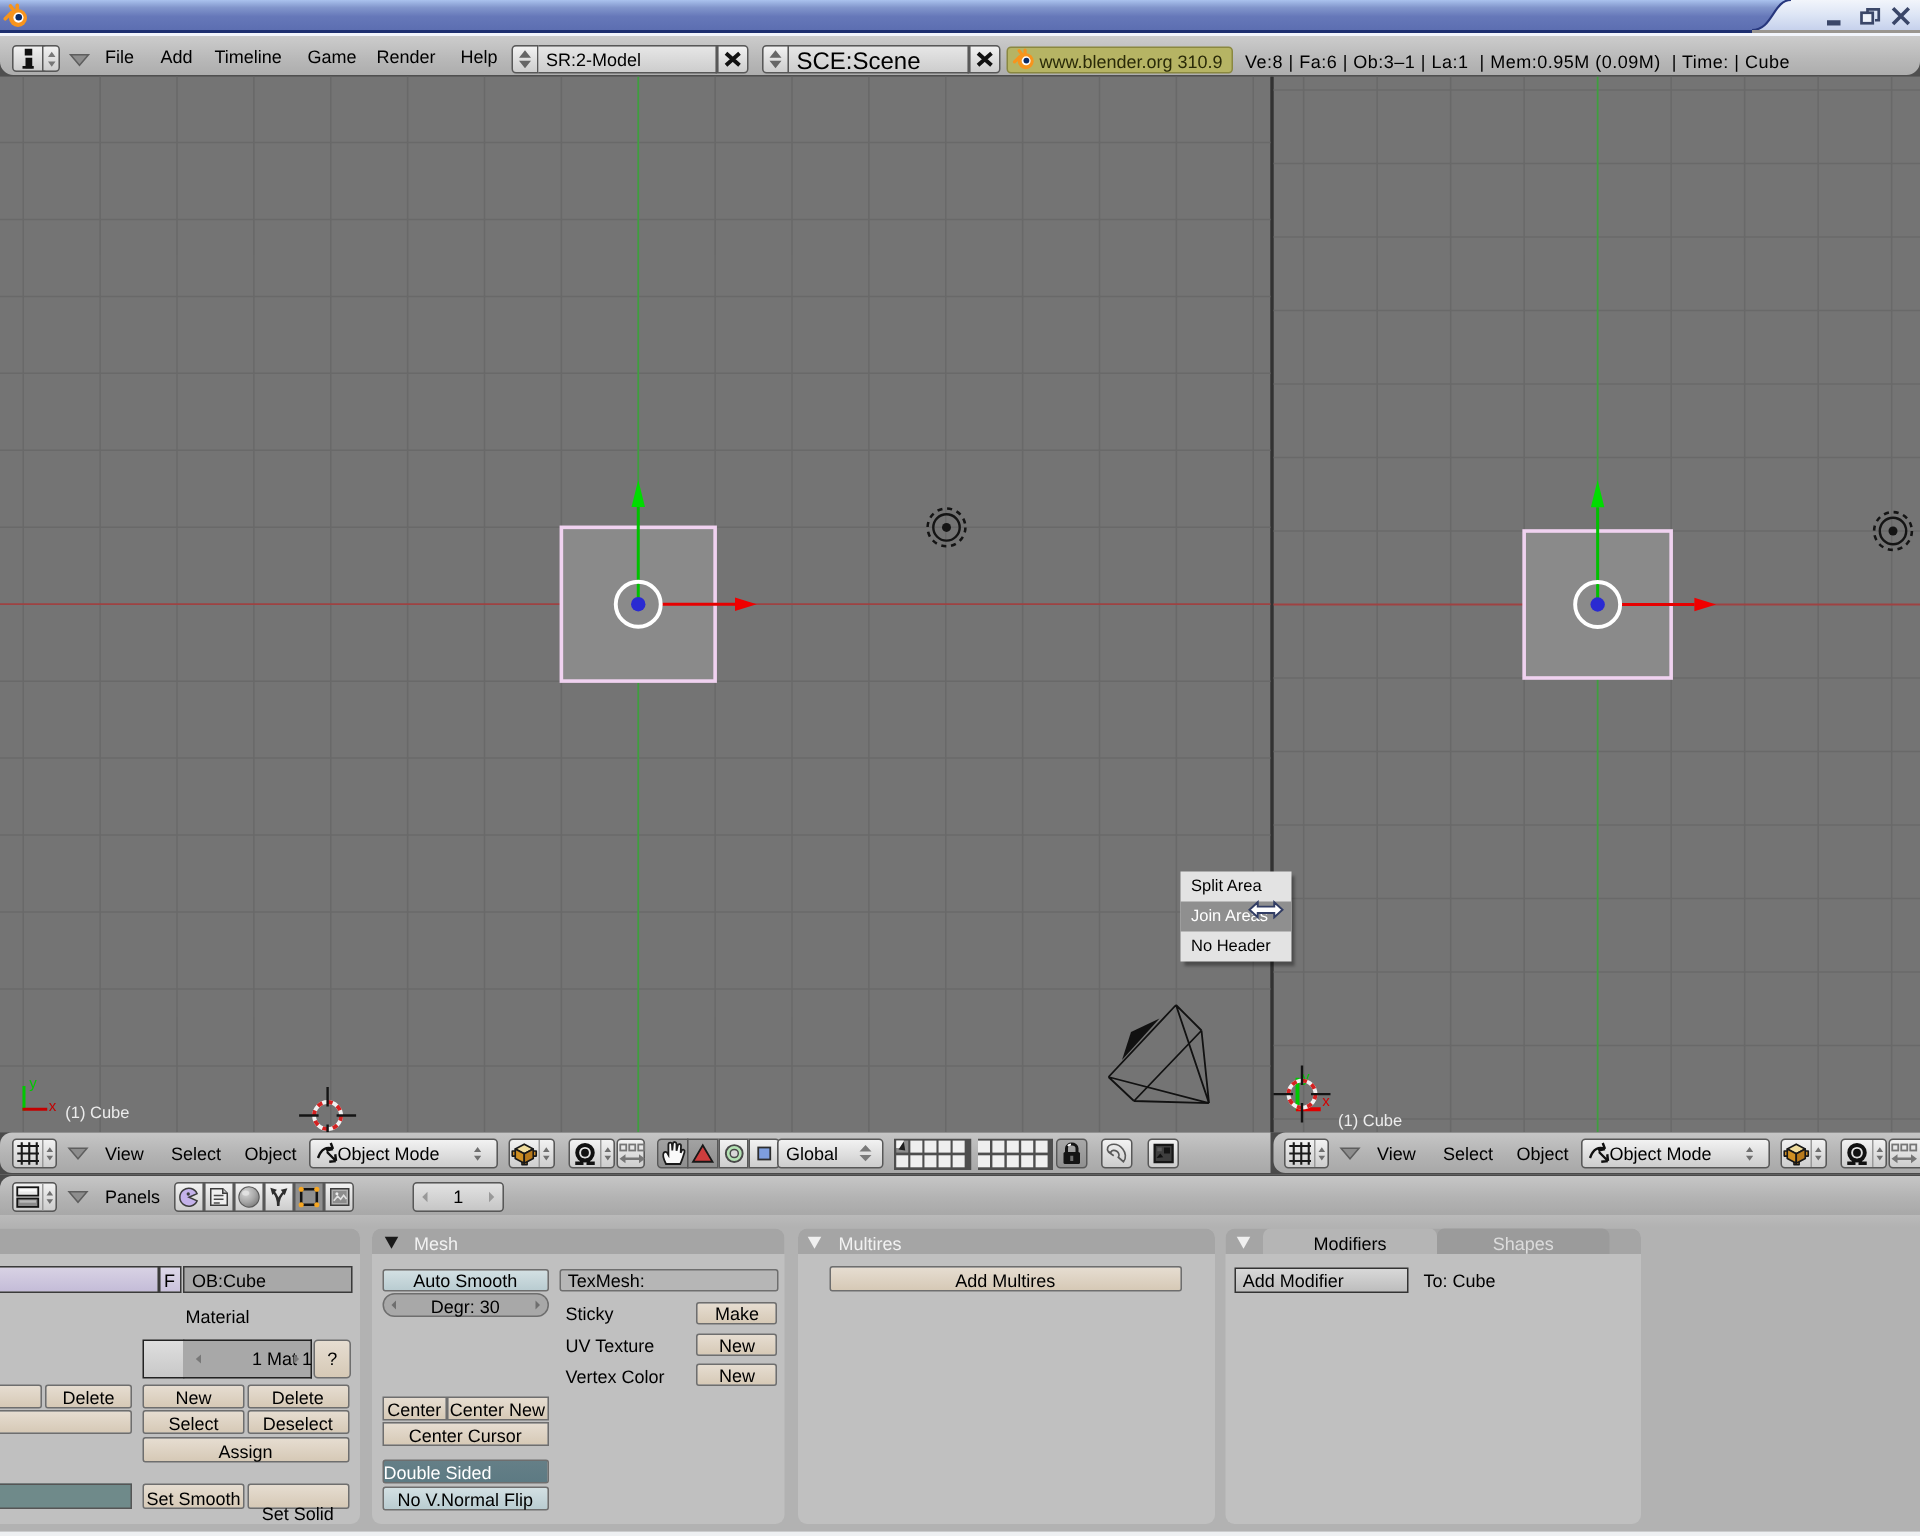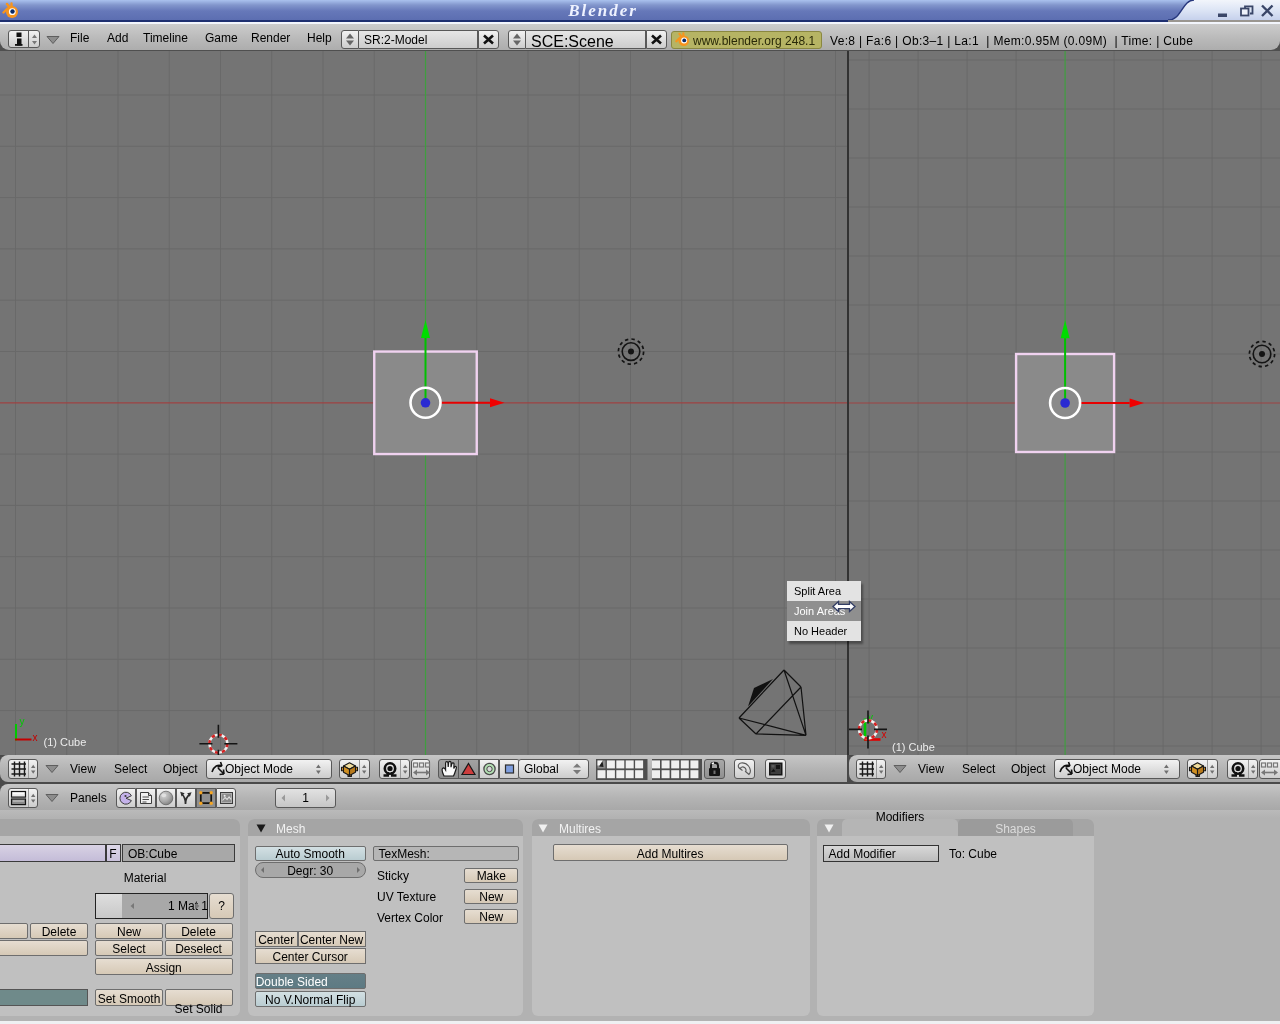--- a/index.html
+++ b/index.html
@@ -76,21 +76,20 @@
 
     <g fill="none" stroke="#3a4668" stroke-width="1.8">
       <path d="M 77 8.5 V 6.3 H 84.5 V 13.5 H 82"></path>
       <rect x="73" y="8.5" width="7.5" height="7" fill="#eef2fb"></rect>
     </g>
 
     <g stroke="#3a4668" stroke-width="2.4">
       <path d="M 94 5.5 L 104.5 16 M 104.5 5.5 L 94 16"></path>
     </g>
   </svg>
-  <div class="abs" id="titletext">Blender</div>
 
   <svg class="abs" style="top:2px; left:2px;" width="17" height="17" viewBox="0 0 17 17">
     <path d="M 1.5 10.5 L 5.5 6.5 M 5 2 L 8 6 M 9.5 1.5 L 9.5 5.5" stroke="#f7941d" stroke-width="2.4" fill="none" stroke-linecap="round"></path>
     <circle cx="10" cy="10" r="6" fill="#f7941d"></circle>
     <circle cx="10.3" cy="9.7" r="3.4" fill="#fff"></circle>
     <circle cx="10.5" cy="9.5" r="2.2" fill="#0a2a66"></circle>
   </svg>
   <div class="abs" id="whiteline"></div>
 
   <div class="abs" id="menurow">
@@ -133,21 +132,21 @@
       <path d="M6 5.5 L15 13.5 M15 5.5 L6 13.5" stroke="#111" stroke-width="2.6"></path>
     </svg>
 
     <div class="abs" style="top:7px; left:671px; width:151px; height:18px; background:#b6b464; border:1px solid #8a8840; border-radius:3px;"></div>
     <svg class="abs" style="top:8px; left:675px;" width="15" height="15" viewBox="0 0 17 17">
       <path d="M 1.5 10.5 L 5.5 6.5 M 5 2 L 8 6 M 9.5 1.5 L 9.5 5.5" stroke="#f7941d" stroke-width="2.4" fill="none" stroke-linecap="round"></path>
       <circle cx="10" cy="10" r="6" fill="#f7941d"></circle>
       <circle cx="10.3" cy="9.7" r="3.4" fill="#fff"></circle>
       <circle cx="10.5" cy="9.5" r="2.2" fill="#0a2a66"></circle>
     </svg>
-    <div class="abs" style="top:10px; left:693px; font-size:12px; color:#2a2a08; white-space:nowrap;">www.blender.org 248.1</div>
+    <div class="abs" style="top:10px; left:693px; font-size:12px; color:#2a2a08; white-space:nowrap;">www.blender.org 310.9</div>
 
     <div class="abs" style="top:10px; left:830px; font-size:12px; color:#000; white-space:nowrap; letter-spacing:0.33px;">Ve:8 | Fa:6 | Ob:3–1 | La:1&nbsp; | Mem:0.95M (0.09M) &nbsp;| Time: | Cube</div>
   </div>
 
   <svg class="abs" id="viewports" viewBox="0 0 1280 704">
     <rect x="0" y="0" width="847" height="704" fill="#747474"></rect>
     <rect x="849" y="0" width="431" height="704" fill="#747474"></rect>
     <rect x="847" y="0" width="2" height="704" fill="#323232"></rect>
     <g stroke="#696969" stroke-width="1">
       <path d="M15.5 0V704 M66.75 0V704 M118 0V704 M169.25 0V704 M220.5 0V704 M271.75 0V704 M323 0V704 M374.25 0V704 M476.75 0V704 M528 0V704 M579.25 0V704 M630.5 0V704 M681.75 0V704 M733 0V704 M784.25 0V704 M835.5 0V704"></path>
@@ -554,21 +553,21 @@
       <path d="M0.5 0.5 H9.5 L5 8.5 Z" fill="#f0f0f0"></path>
     </svg>
     <div class="abs" style="left:559px; top:12px; font-size:12px; color:#f2f2f2;">Multires</div>
     <div class="beige" style="left:552.7px; top:34.3px; width:235px; height:17px; padding-top:2px;">Add Multires</div>
 
     <div class="panel" style="left:817px; top:9px; width:277px; height:197px;">
       <div class="phdr"></div>
     </div>
     <div class="abs" style="left:842px; top:9px; width:116px; height:17px; background:#b5b5b5; border-radius:5px 5px 0 0;"></div>
     <div class="abs" style="left:958px; top:9px; width:115px; height:17px; background:#9b9b9b; border-radius:5px 5px 0 0;"></div>
-    <div class="abs" style="left:842px; top:0; width:116px; font-size:12px; color:#000; text-align:center;">Modifiers</div>
+    <div class="abs" style="left:842px; top:12px; width:116px; font-size:12px; color:#000; text-align:center;">Modifiers</div>
     <div class="abs" style="left:958px; top:12px; width:115px; font-size:12px; color:#dcdcdc; text-align:center;">Shapes</div>
     <svg class="abs" style="left:824px; top:14px;" width="10" height="9" viewBox="0 0 10 9">
       <path d="M0.5 0.5 H9.5 L5 8.5 Z" fill="#f0f0f0"></path>
     </svg>
     <div class="abs" style="left:822.5px; top:34.6px; width:116px; height:17px; background:linear-gradient(#d8d8d8,#bdbdbd); border:1px solid #333; font-size:12px; color:#000; padding:1px 0 0 5px;">Add Modifier</div>
     <div class="ptxt" style="left:949px; top:37px;">To: Cube</div>
   </div>
   <div class="abs" id="bottomstrip"></div>
 
 </div>

